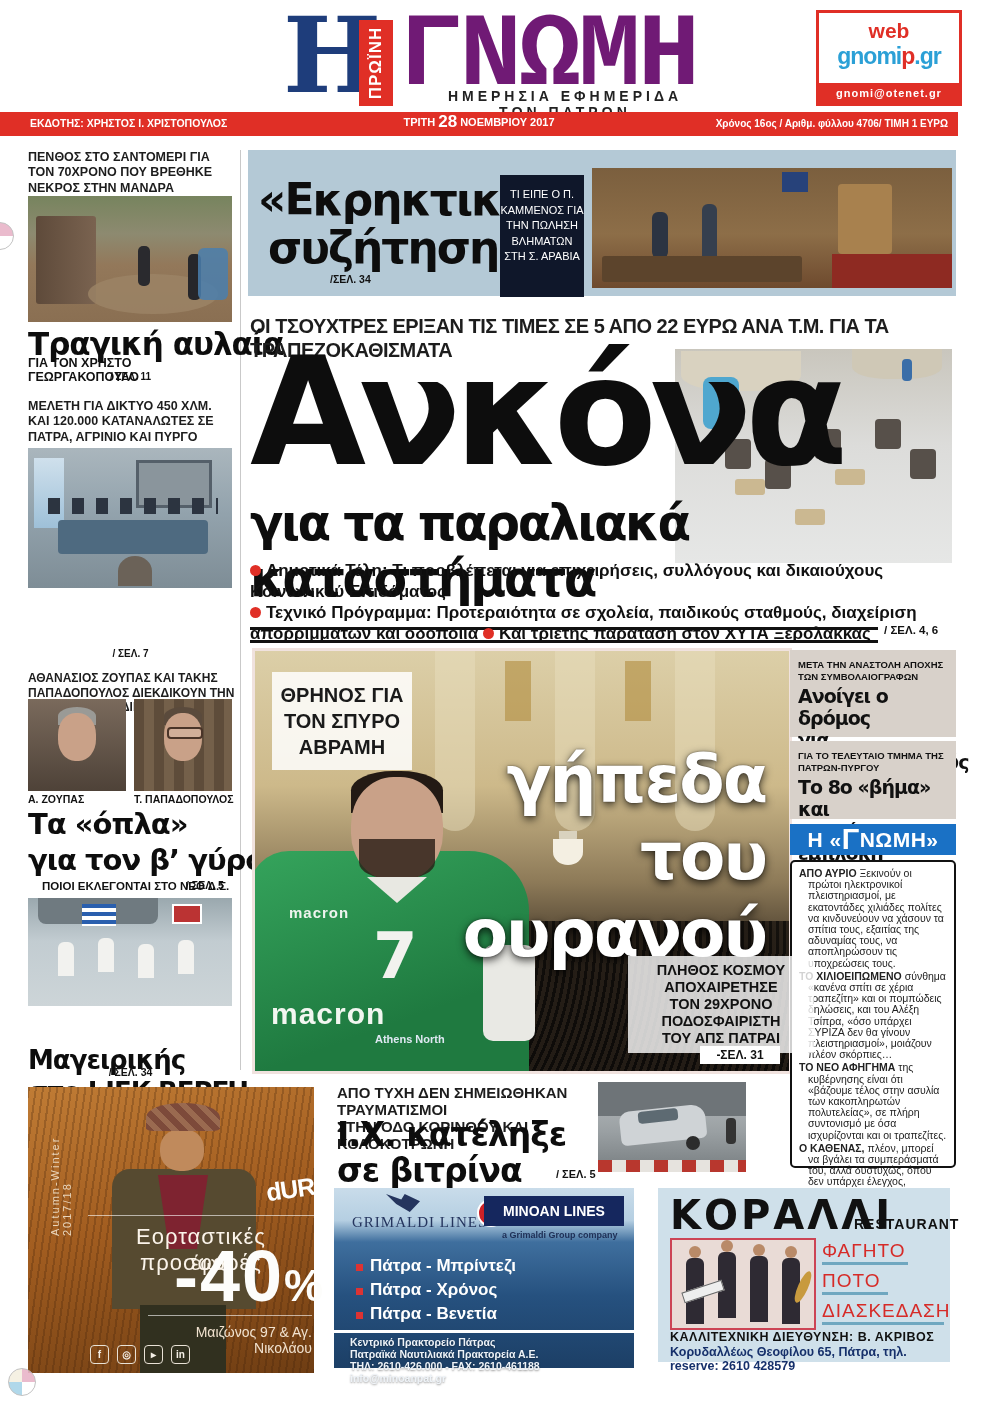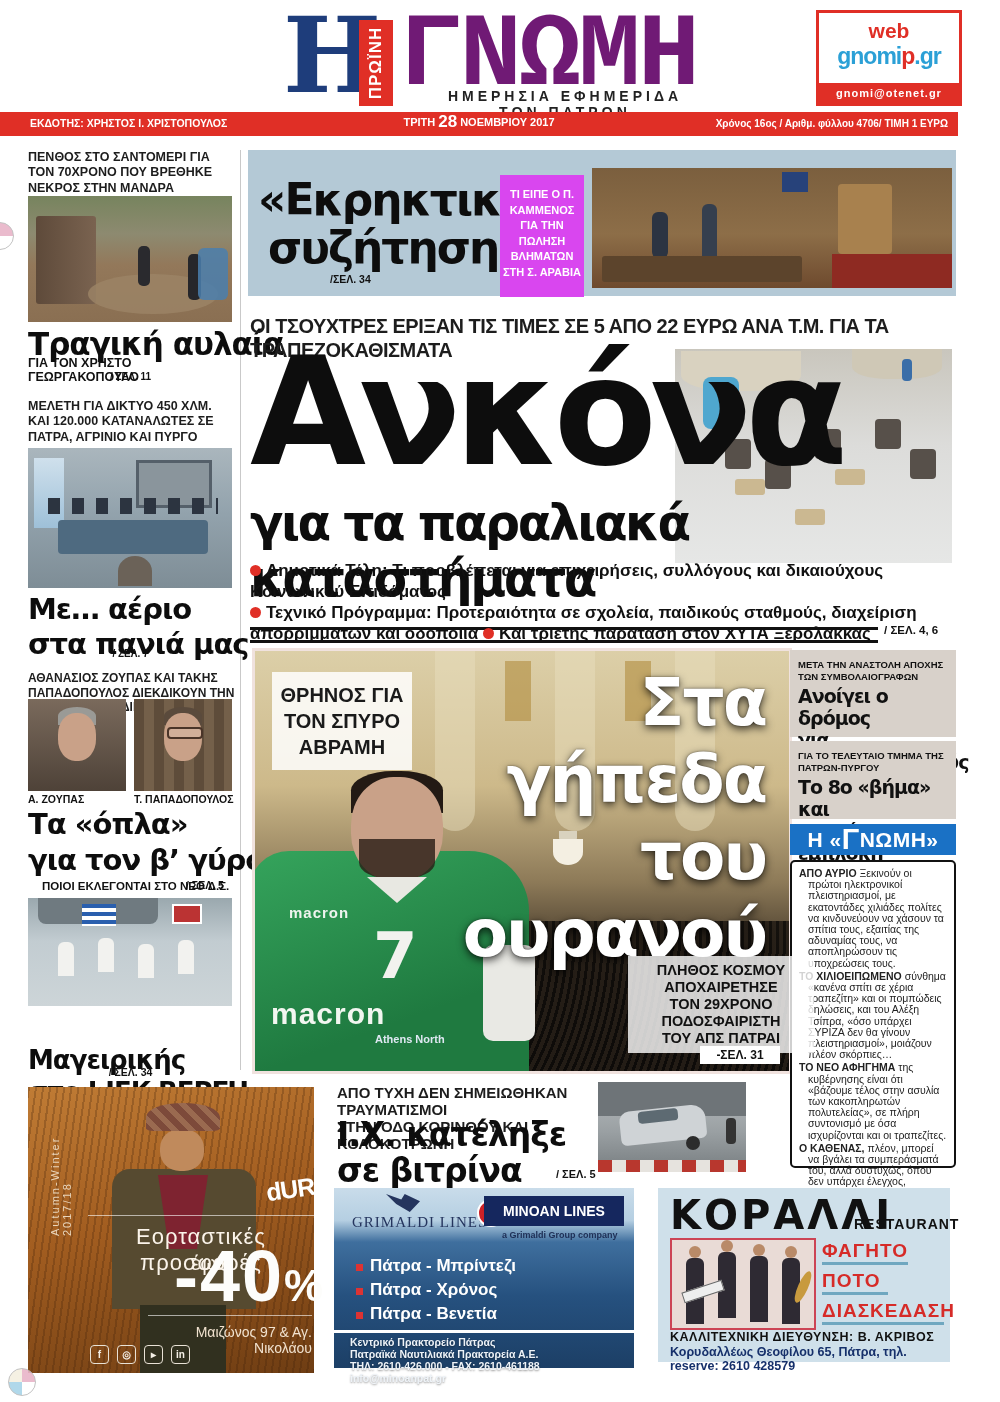--- a/index.html
+++ b/index.html
@@ -85,22 +85,22 @@
   .ph-cook .chef{position:absolute;width:16px;height:34px;background:#f2f2ef;border-radius:6px 6px 0 0;top:44px;}
   .lc-h3{top:1012px;left:28px;font-size:26px;line-height:32px;letter-spacing:-1px;}
   .lc-p3{top:1066px;left:28px;width:205px;text-align:center;font-size:10.5px;}
 
   
   .panel{top:150px;left:248px;width:708px;height:146px;background:#b4c9d6;}
   .ts-k{top:158px;left:258px;font-size:15px;}
   .ts-h1{top:176px;left:258px;font-size:44px;line-height:48px;letter-spacing:-2px;}
   .ts-h2{top:224px;left:268px;font-size:44px;line-height:48px;letter-spacing:-2px;}
   .ts-p{top:273px;left:330px;font-size:10.5px;}
-  .steelbox{top:175px;left:500px;width:84px;height:110px;background:#d946ef;color:#fff;
-     font-weight:bold;font-size:11px;line-height:15.5px;text-align:center;padding-top:12px;}
+  .steelbox{top:175px;left:500px;width:84px;height:110px;background:#0f172a;color:#fff;
+     font-weight:normal;font-size:11px;line-height:15.5px;text-align:center;padding-top:12px;}
   .ph-parl{top:168px;left:592px;width:360px;height:120px;
      background:linear-gradient(180deg,#7b5f3e 0%,#8d6e48 55%,#6e4a2e 100%);}
   .ph-parl .podium{position:absolute;right:60px;top:16px;width:54px;height:70px;background:#a8814e;border-radius:4px;}
   .ph-parl .carpet{position:absolute;right:0;bottom:0;width:120px;height:34px;background:#8e2a22;}
   .ph-parl .mp1{position:absolute;left:60px;top:44px;width:16px;height:46px;background:#2c3442;border-radius:6px;}
   .ph-parl .mp2{position:absolute;left:110px;top:36px;width:15px;height:58px;background:#353f4e;border-radius:6px;}
   .ph-parl .bench{position:absolute;left:10px;bottom:6px;width:200px;height:26px;background:#5c442c;border-radius:3px;}
   .ph-parl .flag{position:absolute;left:190px;top:4px;width:26px;height:20px;background:#27427a;}
 
   
@@ -225,21 +225,21 @@
   
   .adr{top:1188px;left:658px;width:292px;height:174px;background:#cfe0ea;}
   .adr .title{position:absolute;left:12px;top:4px;font-family:"DejaVu Sans",sans-serif;font-weight:bold;
      font-size:40px;letter-spacing:3px;color:#111;}
   .adr .sub{position:absolute;left:196px;top:28px;font-weight:bold;font-size:14px;color:#111;letter-spacing:1px;}
   .adr .band{position:absolute;left:12px;top:50px;width:142px;height:88px;background:#e9dbd6;border:2px solid #c45;}
   .adr .mus{position:absolute;top:18px;width:18px;height:66px;background:#2e2a33;border-radius:6px 6px 0 0;}
   .adr .mus::before{content:"";position:absolute;left:3px;top:-12px;width:12px;height:12px;border-radius:50%;background:#b98a68;}
   .adr .keytar{position:absolute;left:10px;top:46px;width:40px;height:9px;background:#eee;border:1px solid #666;transform:rotate(-18deg);}
   .adr .bouz{position:absolute;right:6px;top:30px;width:10px;height:34px;background:#c89a3e;border-radius:50%;transform:rotate(24deg);}
-  .adr .item{position:absolute;left:164px;color:#d62b28;font-weight:bold;font-size:19px;letter-spacing:1px;}
+  .adr .item{position:absolute;left:164px;color:#d62b28;font-weight:normal;font-size:19px;letter-spacing:1px;}
   .adr .ul{position:absolute;left:164px;height:3px;background:#6fa7c0;}
   .adr .dir{position:absolute;left:12px;top:142px;font-weight:bold;font-size:12.5px;color:#111;letter-spacing:0.5px;}
   .adr .addr2{position:absolute;left:12px;top:157px;font-weight:bold;font-size:12.5px;color:#16306b;}
 
   
   .wm{width:26px;height:26px;border-radius:50%;border:1px solid #bbb;
      background:conic-gradient(#e8b4c8 0 25%,#fff 25% 50%,#a8d4e8 50% 75%,#f5f0e0 75% 100%);opacity:.9;}
   .wm1{top:1368px;left:8px;}
   .wm2{top:222px;left:-14px;}
 </style>
@@ -281,21 +281,20 @@
   <div class="abs pg lc-p0">/ ΣΕΛ. 11</div>
 
   <div class="abs kicker lc-k1">ΜΕΛΕΤΗ ΓΙΑ ΔΙΚΤΥΟ 450 ΧΛΜ. ΚΑΙ 120.000 ΚΑΤΑΝΑΛΩΤΕΣ ΣΕ ΠΑΤΡΑ, ΑΓΡΙΝΙΟ ΚΑΙ ΠΥΡΓΟ</div>
   <div class="abs photo ph-meet">
     <div class="board"></div>
     <div class="flagp"></div>
     <div class="row"></div>
     <div class="table"></div>
     <div class="head"></div>
   </div>
-  <div class="abs hl lc-h1"><span>Με… αέριο</span><br><span>στα πανιά μας</span></div>
   <div class="abs pg lc-p1">/ ΣΕΛ. 7</div>
 
   <div class="abs kicker lc-k2">ΑΘΑΝΑΣΙΟΣ ΖΟΥΠΑΣ ΚΑΙ ΤΑΚΗΣ ΠΑΠΑΔΟΠΟΥΛΟΣ ΔΙΕΚΔΙΚΟΥΝ ΤΗΝ ΠΡΟΕΔΡΙΑ ΤΟΥ ΔΙΚΗΓΟΡΙΚΟΥ</div>
   <div class="abs photo ph-port1">
     <div class="hair"></div>
     <div class="face"></div>
   </div>
   <div class="abs photo ph-port2">
     <div class="hair dk"></div>
     <div class="face"></div>
@@ -372,21 +371,21 @@
     <div class="fb-head"></div>
     <div class="fb-beard"></div>
     <div class="fb-collar"></div>
     <div class="fb-sleeve2"></div>
     <div class="fb-brand1">macron</div>
     <div class="fb-num">7</div>
     <div class="fb-brand2">macron</div>
     <div class="fb-sponsor">Athens North</div>
   </div>
   <div class="abs ft-tag">ΘΡΗΝΟΣ ΓΙΑ ΤΟΝ ΣΠΥΡΟ ΑΒΡΑΜΗ</div>
-  <div class="abs ft-hl"><span>Στα</span><br><span>γήπεδα</span><br><span>του</span><br><span>ουρανού</span></div>
+  <div class="abs ft-hl"><br><span>γήπεδα</span><br><span>του</span><br><span>ουρανού</span></div>
   <div class="abs ft-note">ΠΛΗΘΟΣ ΚΟΣΜΟΥ ΑΠΟΧΑΙΡΕΤΗΣΕ ΤΟΝ 29ΧΡΟΝΟ ΠΟΔΟΣΦΑΙΡΙΣΤΗ ΤΟΥ ΑΠΣ ΠΑΤΡΑΙ</div>
   <div class="abs ft-chip">-ΣΕΛ. 31</div>
 
   <div class="abs graybox rb0">
     <div class="rb-k">ΜΕΤΑ ΤΗΝ ΑΝΑΣΤΟΛΗ ΑΠΟΧΗΣ ΤΩΝ ΣΥΜΒΟΛΑΙΟΓΡΑΦΩΝ</div>
     <div class="rb-h"><span>Ανοίγει ο δρόμος</span><br><span>για πλειστηριασμούς</span></div>
     <div class="rb-p">/ ΣΕΛ. 33</div>
   </div>
   <div class="abs graybox rb1">
     <div class="rb-k">ΓΙΑ ΤΟ ΤΕΛΕΥΤΑΙΟ ΤΜΗΜΑ ΤΗΣ ΠΑΤΡΩΝ-ΠΥΡΓΟΥ</div>

